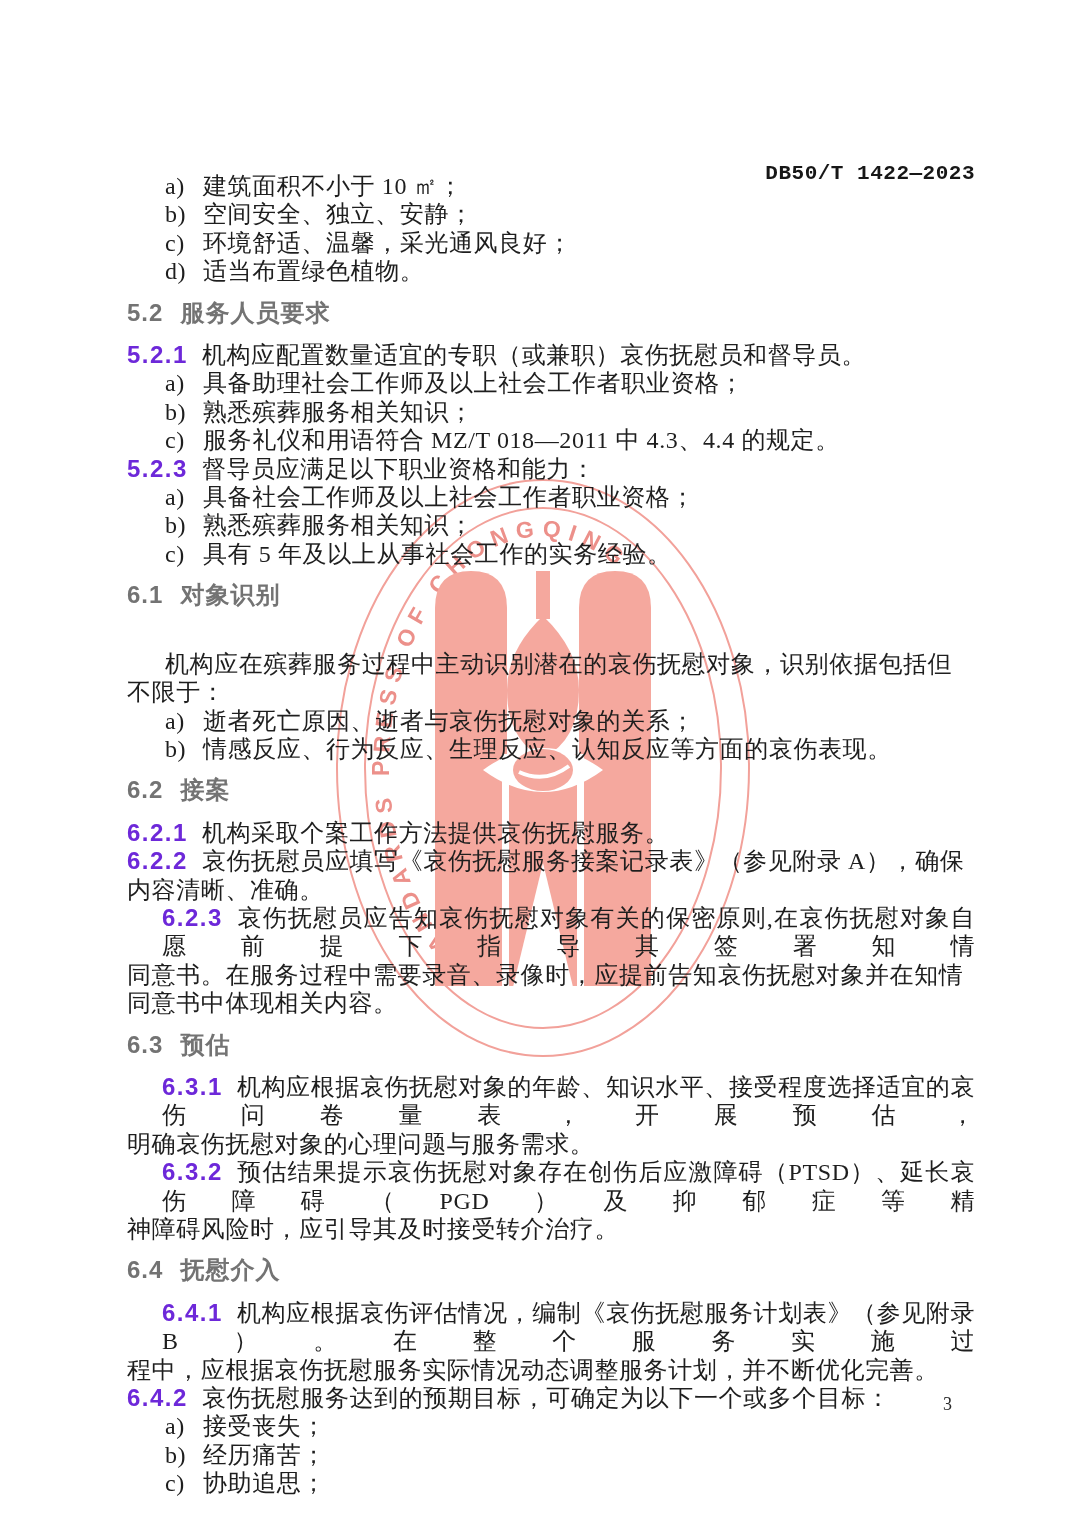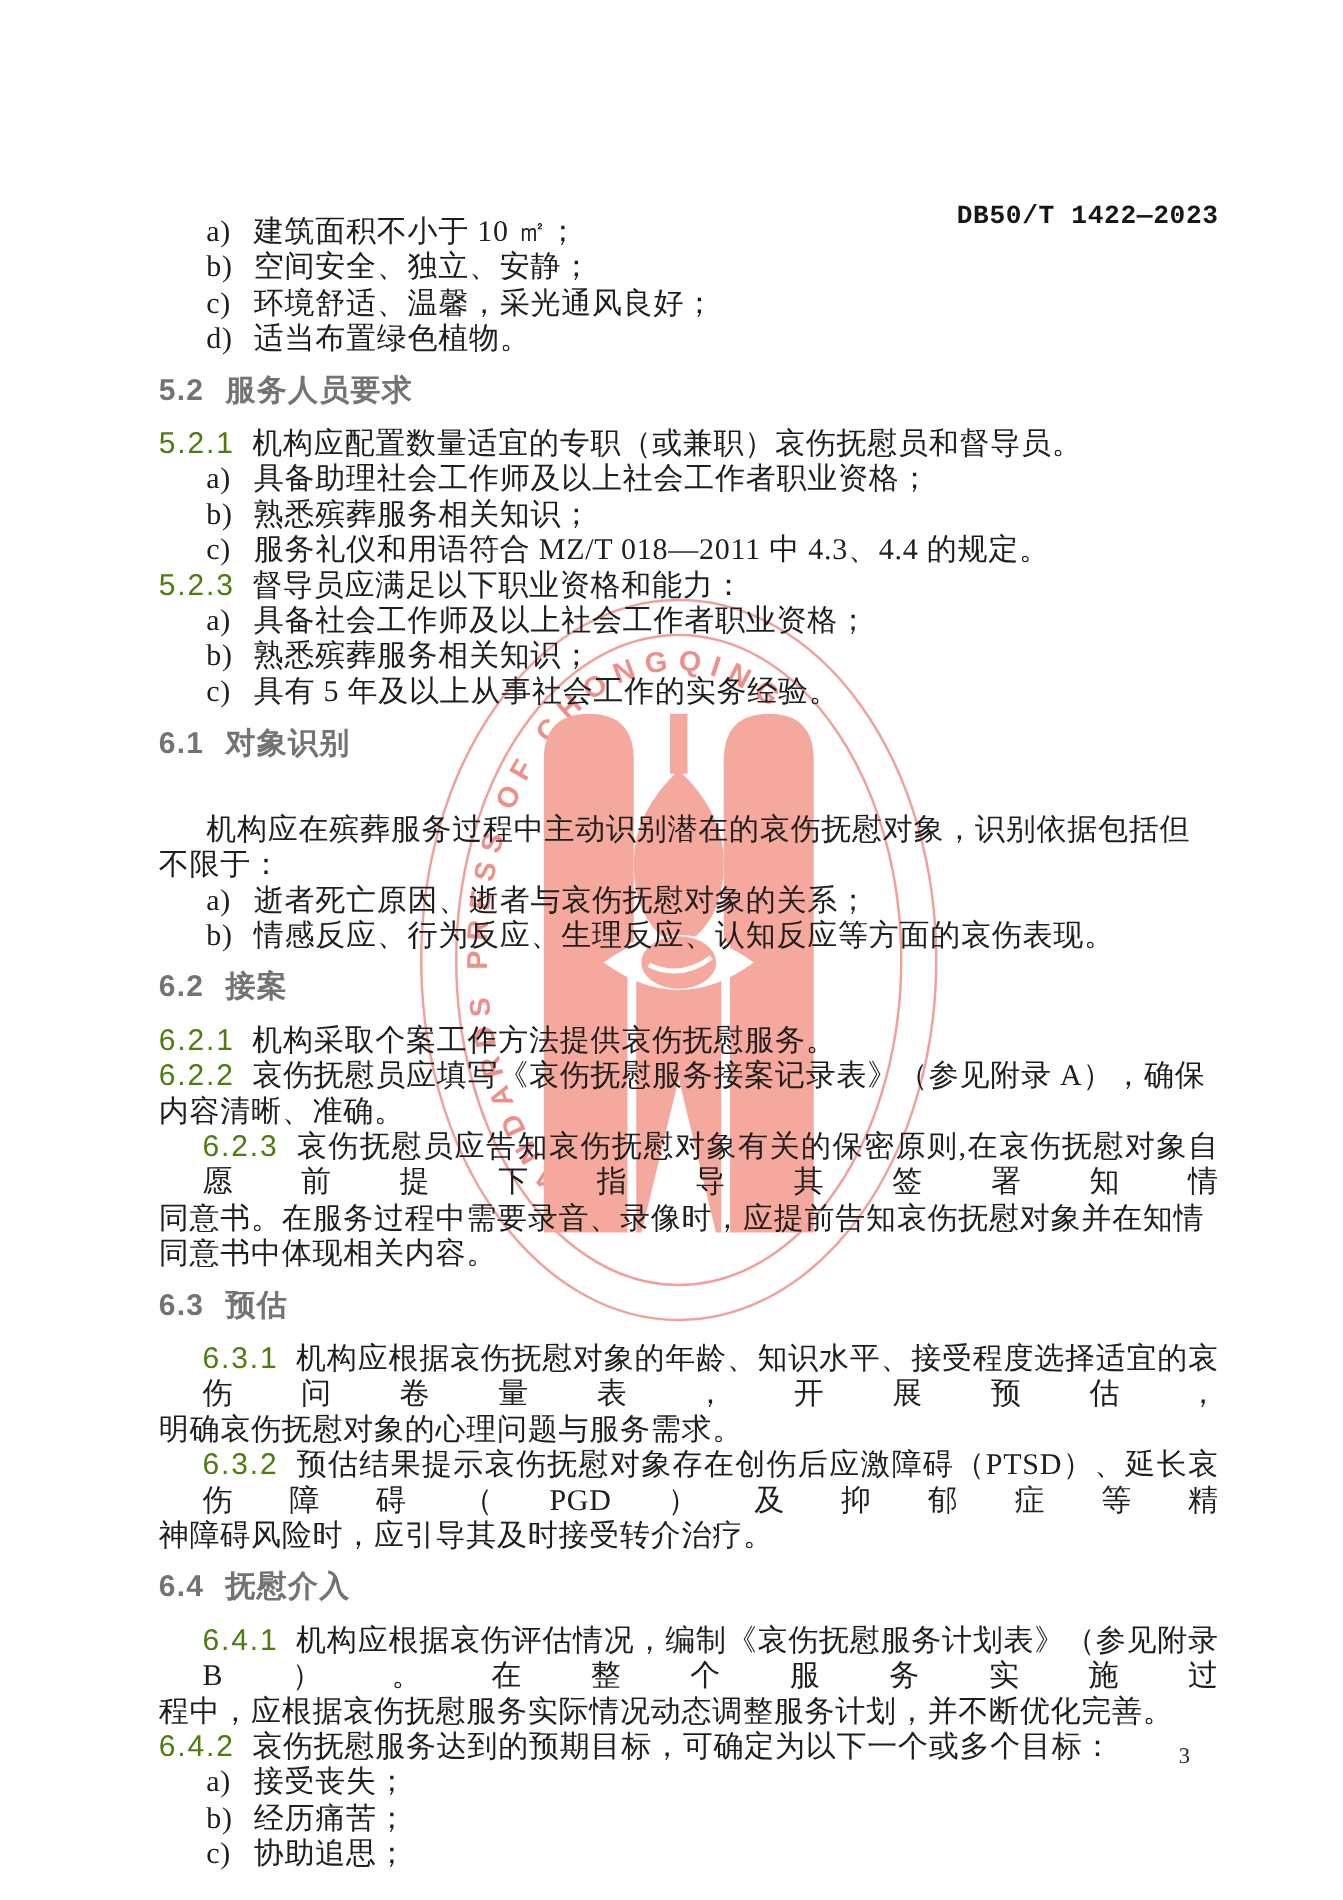--- a/index.html
+++ b/index.html
@@ -28,21 +28,21 @@
   .line { min-height:28.4px; }
   .h1, .h2 {
     font-family:"Liberation Sans","DejaVu Sans",sans-serif;
     font-weight:700; color:#737373; letter-spacing:1px;
   }
   .h2 { margin-top:13px; margin-bottom:14px; }
   .h1 { margin-top:32px; margin-bottom:29px; }
   .h1 .num, .h2 .num { margin-right:17px; }
   .clause .cnum {
     font-family:"Liberation Sans","DejaVu Sans",sans-serif;
-    font-weight:400; letter-spacing:1.5px; margin-right:14px; color:#4d7c0f;
+    font-weight:700; letter-spacing:1.5px; margin-right:14px; color:#6d28d9;
   }
   .letter { margin-left:38px; }
   .letter .lab { display:inline-block; width:38px; }
   .para { text-indent:38px;margin-top:40px; }
   .fill { text-align:justify; text-align-last:justify;margin-left:35px; }
   .page-number {
     position:absolute; top:1394px; left:943px;
     font-size:18px; color:#2a2a2a; z-index:3;
   }
 </style>

